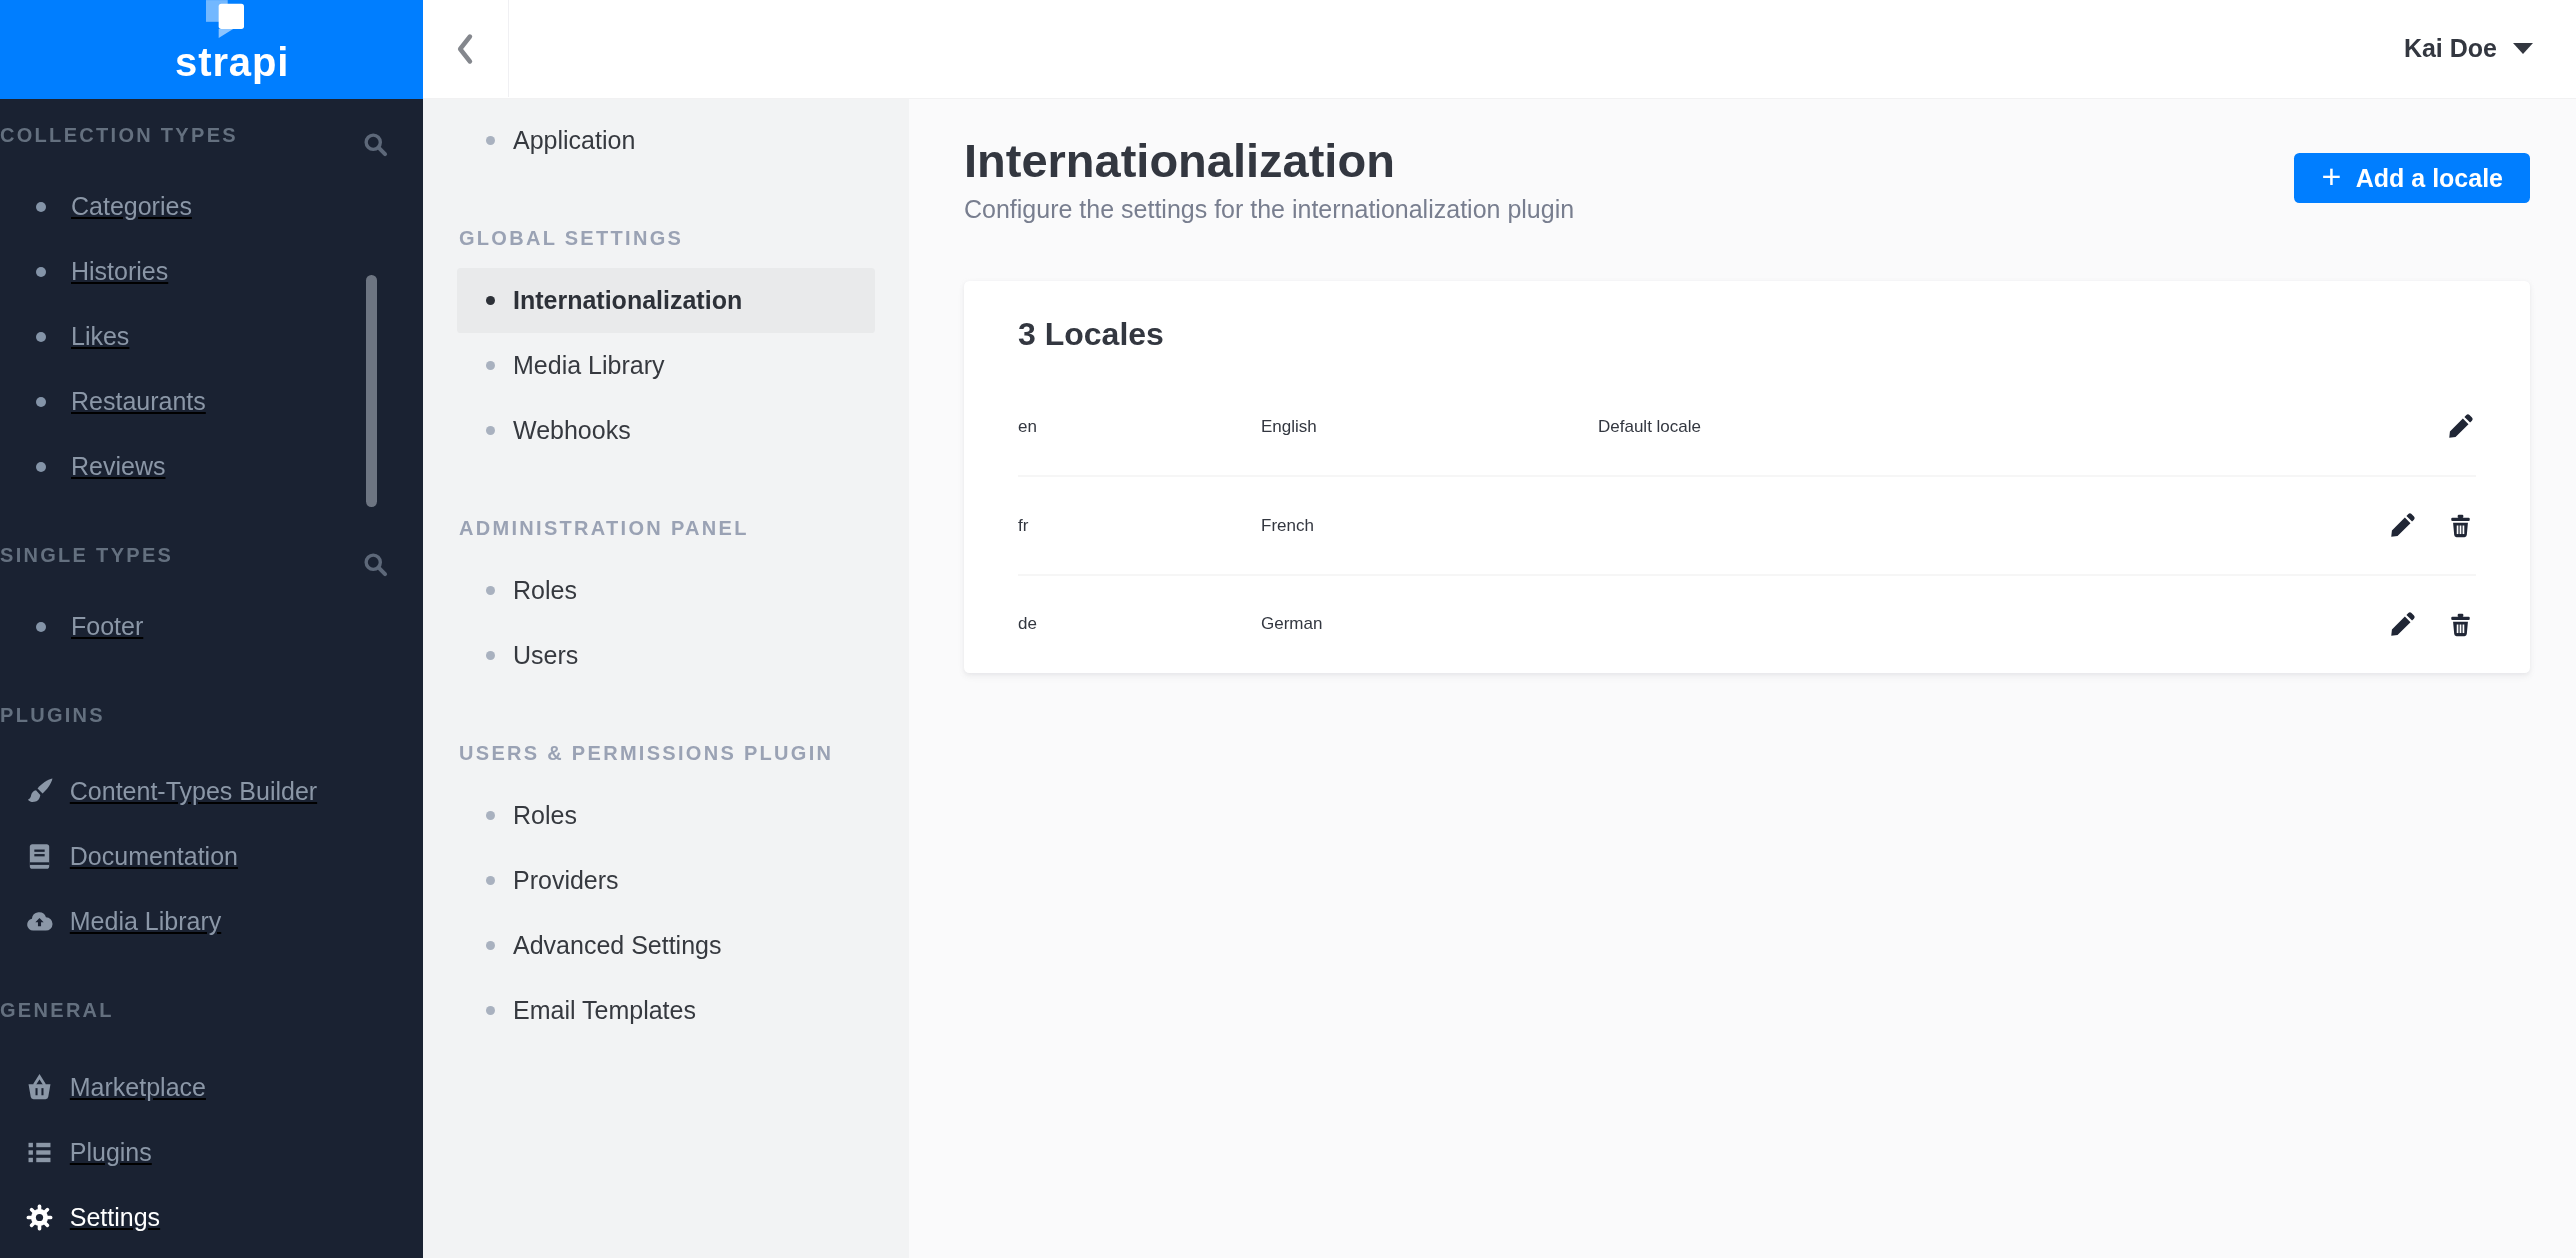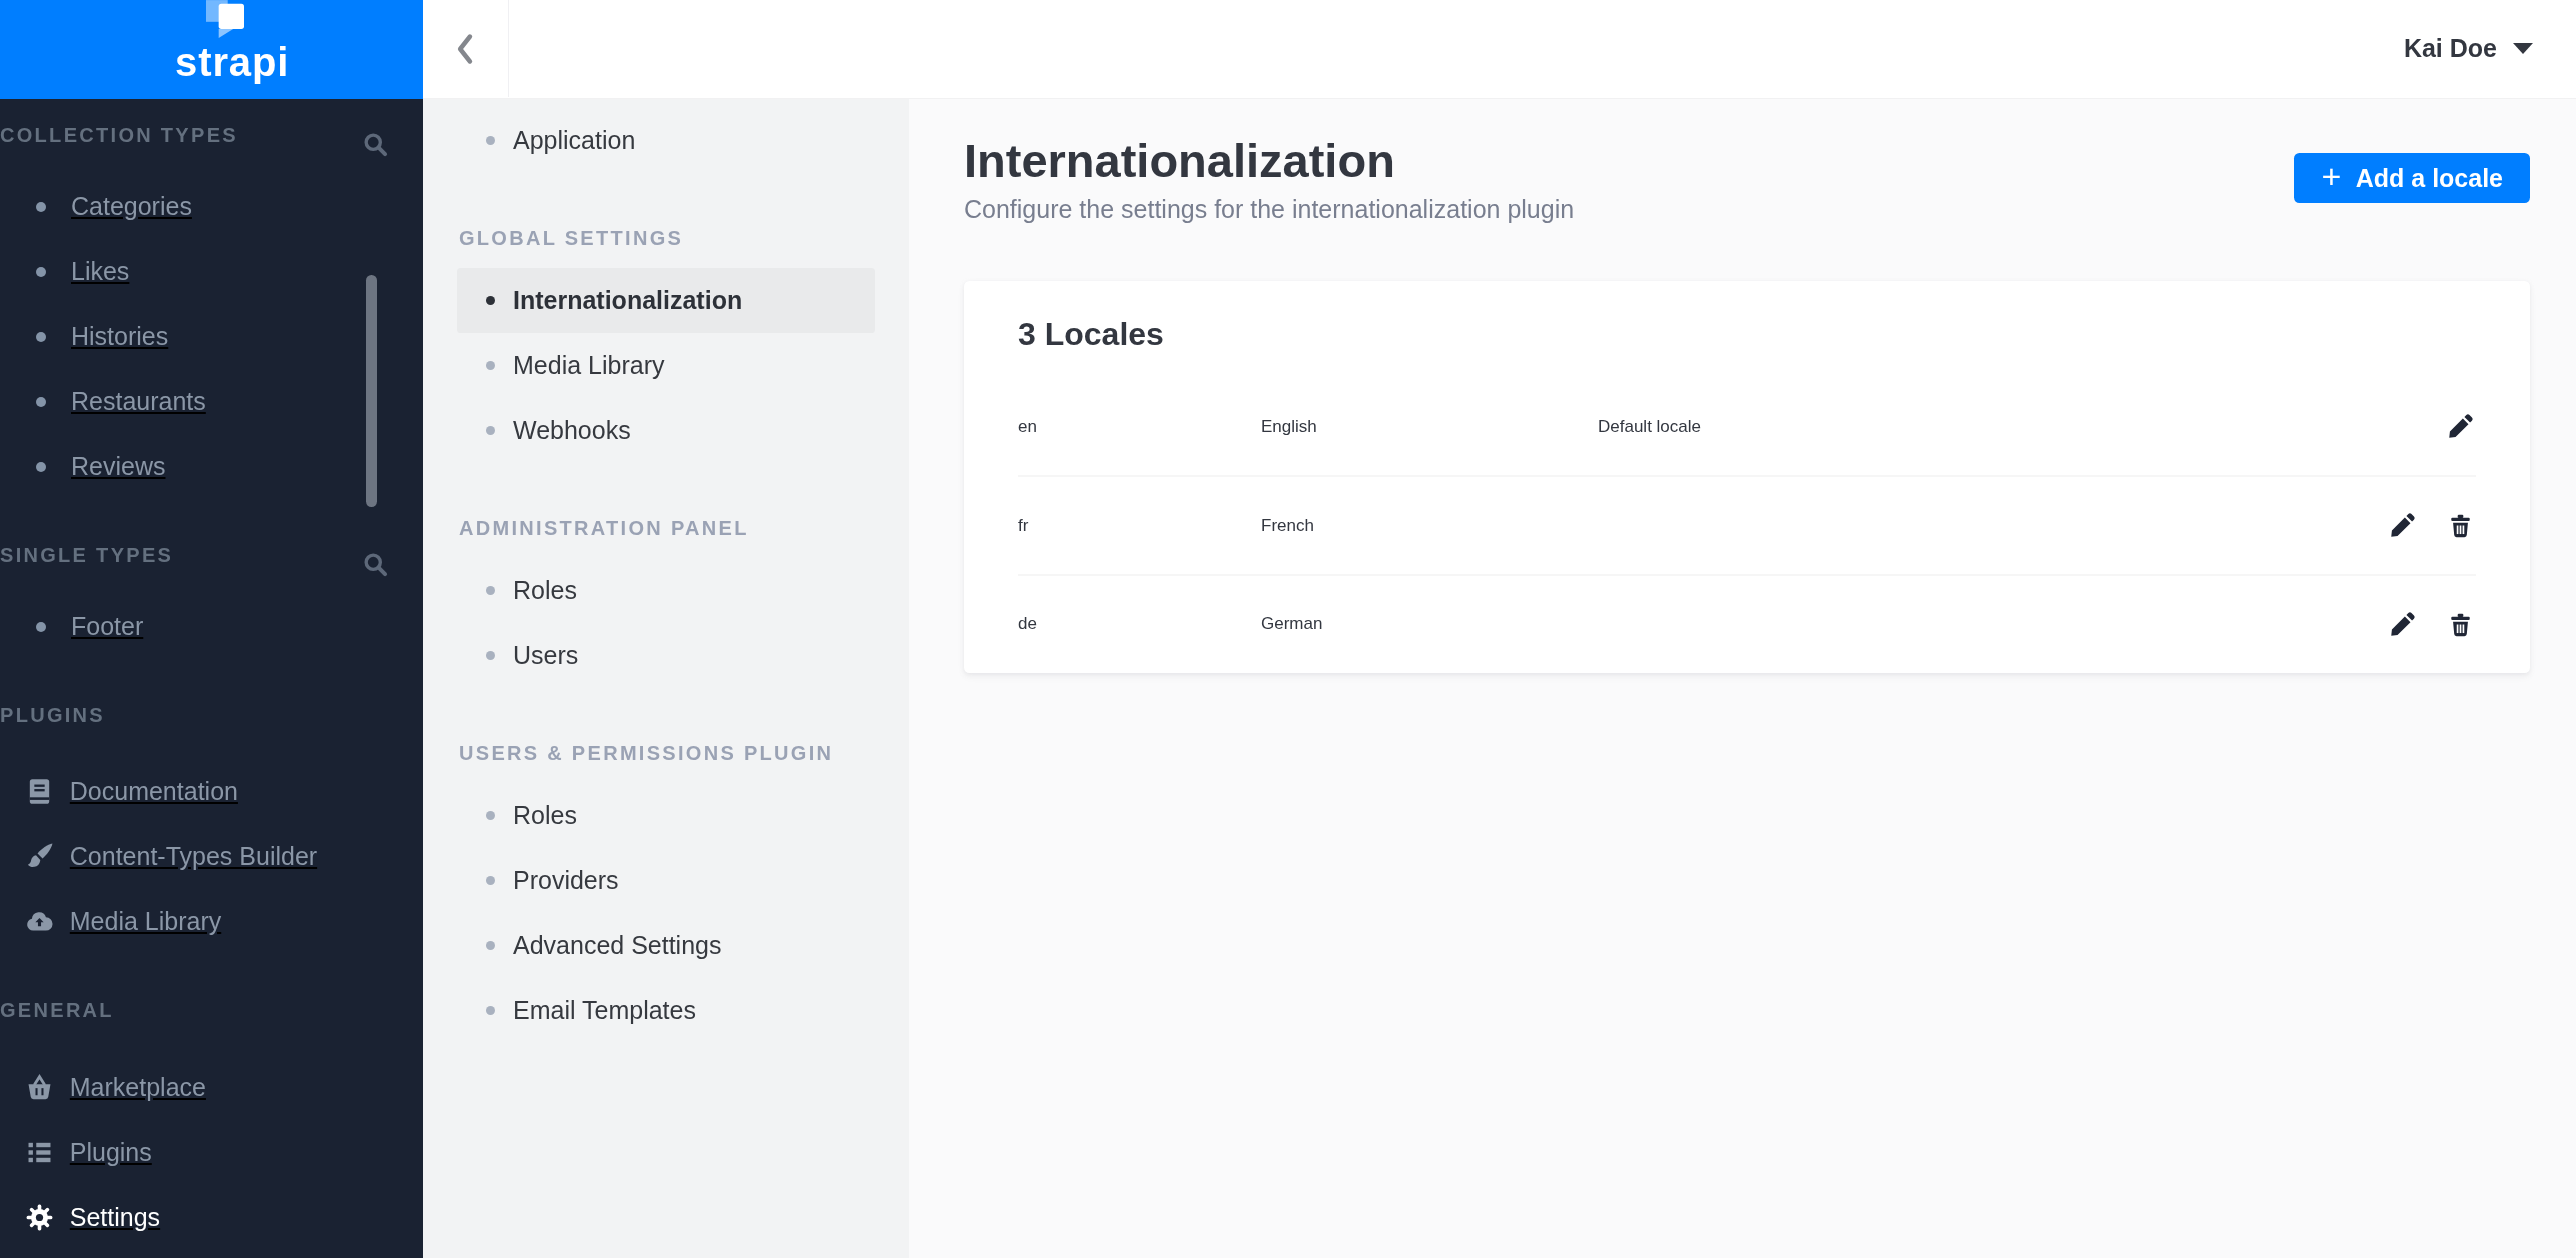--- a/index.html
+++ b/index.html
@@ -96,25 +96,25 @@
             </svg>
           </button>
         </div>
         <div class="side-items">
           <div class="side-item">
             <span class="bullet"></span>
             <span>Categories</span>
           </div>
           <div class="side-item">
             <span class="bullet"></span>
+            <span>Histories</span>
+          </div>
+          <div class="side-item">
+            <span class="bullet"></span>
             <span>Likes</span>
-          </div>
-          <div class="side-item">
-            <span class="bullet"></span>
-            <span>Histories</span>
           </div>
           <div class="side-item">
             <span class="bullet"></span>
             <span>Restaurants</span>
           </div>
           <div class="side-item">
             <span class="bullet"></span>
             <span>Reviews</span>
           </div>
         </div>
@@ -139,36 +139,36 @@
       </div>
 
       <div class="side-section">
         <div class="side-header">
           <span>PLUGINS</span>
         </div>
         <div class="side-items icon-list">
           <div class="side-item icon-item">
             <span class="side-icon">
               <svg width="31" height="31" viewBox="0 0 24 24">
+                <path fill="#8b97a7" d="M22 2c-3.8.7-8.4 4-11.5 7.6l3.9 3.9C18 10.4 21.3 5.8 22 2z"></path>
+                <path fill="#8b97a7" d="M9.3 11c-1.9.3-3.5 1.9-3.8 3.9-.2 1.6-1.1 2.8-2.5 3.4 1.3 1.4 3.2 2.1 5.1 1.7 2.3-.4 4.1-2.3 4.4-4.6l.1-.6L9.3 11z"></path>
+              </svg>
+            </span>
+            <span>Content-Types Builder</span>
+          </div>
+          <div class="side-item icon-item">
+            <span class="side-icon">
+              <svg width="31" height="31" viewBox="0 0 24 24">
                 <rect x="4.5" y="2.5" width="15" height="19" rx="2" fill="#8b97a7"></rect>
                 <line x1="8" y1="7.5" x2="16" y2="7.5" stroke="#1a2232" stroke-width="1.8"></line>
                 <line x1="8" y1="11" x2="16" y2="11" stroke="#1a2232" stroke-width="1.8"></line>
                 <rect x="4.5" y="16.5" width="15" height="2" fill="#1a2232"></rect>
               </svg>
             </span>
             <span>Documentation</span>
-          </div>
-          <div class="side-item icon-item">
-            <span class="side-icon">
-              <svg width="31" height="31" viewBox="0 0 24 24">
-                <path fill="#8b97a7" d="M22 2c-3.8.7-8.4 4-11.5 7.6l3.9 3.9C18 10.4 21.3 5.8 22 2z"></path>
-                <path fill="#8b97a7" d="M9.3 11c-1.9.3-3.5 1.9-3.8 3.9-.2 1.6-1.1 2.8-2.5 3.4 1.3 1.4 3.2 2.1 5.1 1.7 2.3-.4 4.1-2.3 4.4-4.6l.1-.6L9.3 11z"></path>
-              </svg>
-            </span>
-            <span>Content-Types Builder</span>
           </div>
           <div class="side-item icon-item">
             <span class="side-icon">
               <svg width="31" height="31" viewBox="0 0 24 24">
                 <path fill="#8b97a7" d="M7 19a4.6 4.6 0 0 1-.9-9.1 5.6 5.6 0 0 1 10.9-1.2A4.3 4.3 0 0 1 16.9 19H7z"></path>
                 <path fill="#1a2232" d="M12 9.2l3.2 3.4h-2v3h-2.4v-3h-2z"></path>
               </svg>
             </span>
             <span>Media Library</span>
           </div>

